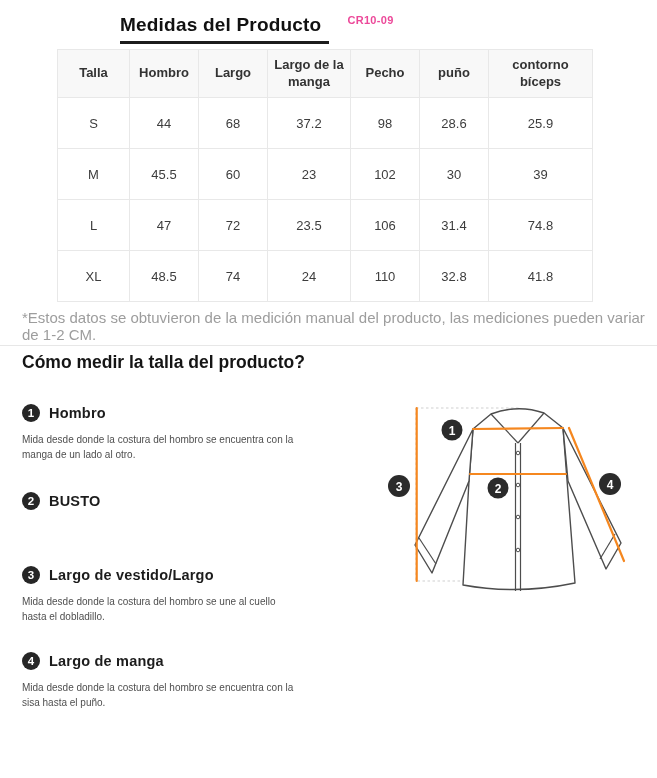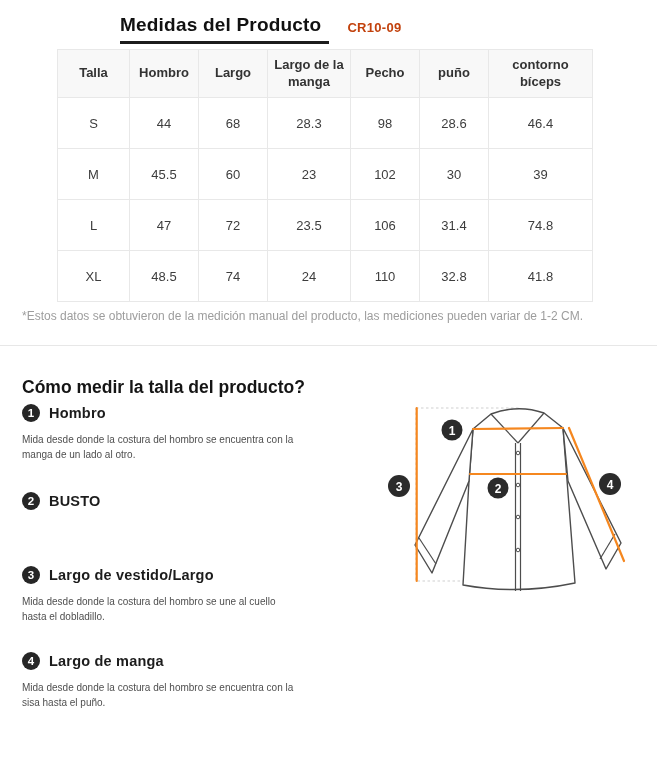--- a/index.html
+++ b/index.html
@@ -1,37 +1,37 @@
 <!DOCTYPE html>
 <html><head>
 <meta charset="utf-8">
 <style>
   * { box-sizing: border-box; }
   html, body { margin: 0; padding: 0; background: #ffffff; }
   body { font-family: "Liberation Sans", sans-serif; }
   .page { position: relative; width: 657px; height: 778px; background: #fff; overflow: hidden; }
 
   
-  .title-row { position: absolute; left: 120px; top: 14px; display: flex; align-items: flex-end; gap: 18px; }
+  .title-row { position: absolute; left: 120px; top: 14px; display: flex; gap: 18px; }
   .page-title { font-size: 19px; font-weight: bold; color: #111; letter-spacing: .2px;
                 border-bottom: 3px solid #1c1c1c; padding: 0 8px 5px 0; }
-  .product-code { font-size: 13px; font-weight: bold; color: #c2410c; padding-bottom: 9px; letter-spacing: .3px; }
+  .product-code { font-size: 11px; font-weight: bold; color: #ec4899; padding-bottom: 9px; letter-spacing: .3px; }
 
   
   table.size-table { position: absolute; left: 57px; top: 49px; border-collapse: collapse; table-layout: fixed; }
   .size-table th, .size-table td { border: 1px solid #e8e8e8; text-align: center; vertical-align: middle; }
   .size-table th { height: 48px; background: #f8f8f8; font-size: 13px; font-weight: bold; color: #333;
                    line-height: 1.25; white-space: pre-line; padding: 2px; }
   .size-table td { height: 51px; font-size: 13px; color: #3d3d3d; }
 
-  .note { position: absolute; left: 22px; top: 309px; font-size: 12px; color: #9d9d9d; }
+  .note { position: absolute; left: 22px; top: 309px; font-size: 15px; color: #9d9d9d; }
 
   .divider { position: absolute; left: 0; top: 345px; width: 657px; height: 0; border-top: 1px solid #e7e7e7; }
 
-  .section-title { position: absolute; left: 22px; top: 377px; font-size: 17.5px; font-weight: bold; color: #151515; }
+  .section-title { position: absolute; left: 22px; top: 352px; font-size: 17.5px; font-weight: bold; color: #151515; }
 
   
   .instr { position: absolute; left: 22px; width: 362px; }
   .instr-head { display: flex; align-items: center; gap: 9px; }
   .num-badge { width: 18px; height: 18px; border-radius: 50%; background: #262626; color: #fff;
                font-size: 11.5px; font-weight: bold; display: flex; align-items: center; justify-content: center;
                flex: 0 0 18px; }
   .instr-title { font-size: 14.5px; font-weight: bold; color: #1c1c1c; letter-spacing: .2px; }
   .instr-desc { margin: 11px 0 0 0; font-size: 10px; color: #4f4f4f; line-height: 1.45; white-space: pre-line; }
 
@@ -69,24 +69,24 @@
         <th>puño</th>
         <th>contorno
 bíceps</th>
       </tr>
     </thead>
     <tbody>
       <tr>
         <td>S</td>
         <td>44</td>
         <td>68</td>
-        <td>28.3</td>
+        <td>37.2</td>
         <td>98</td>
         <td>28.6</td>
-        <td>46.4</td>
+        <td>25.9</td>
       </tr>
       <tr>
         <td>M</td>
         <td>45.5</td>
         <td>60</td>
         <td>23</td>
         <td>102</td>
         <td>30</td>
         <td>39</td>
       </tr>

